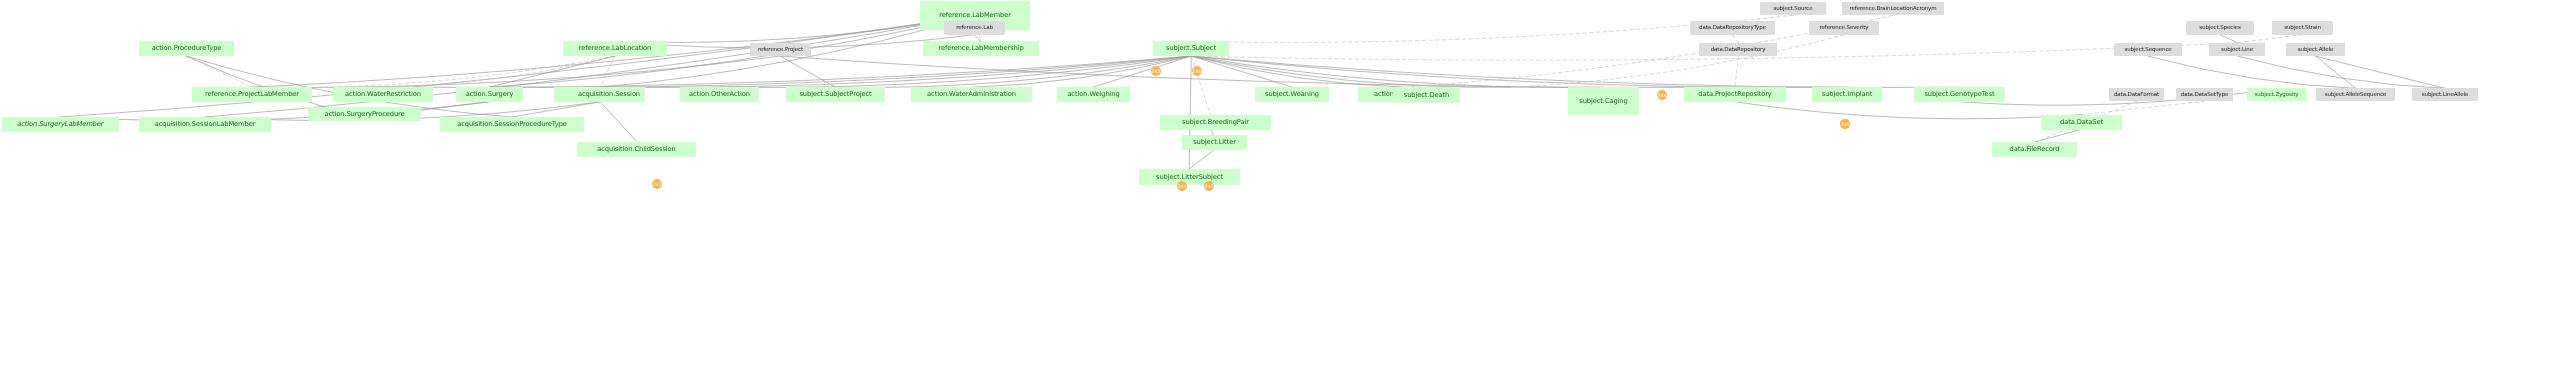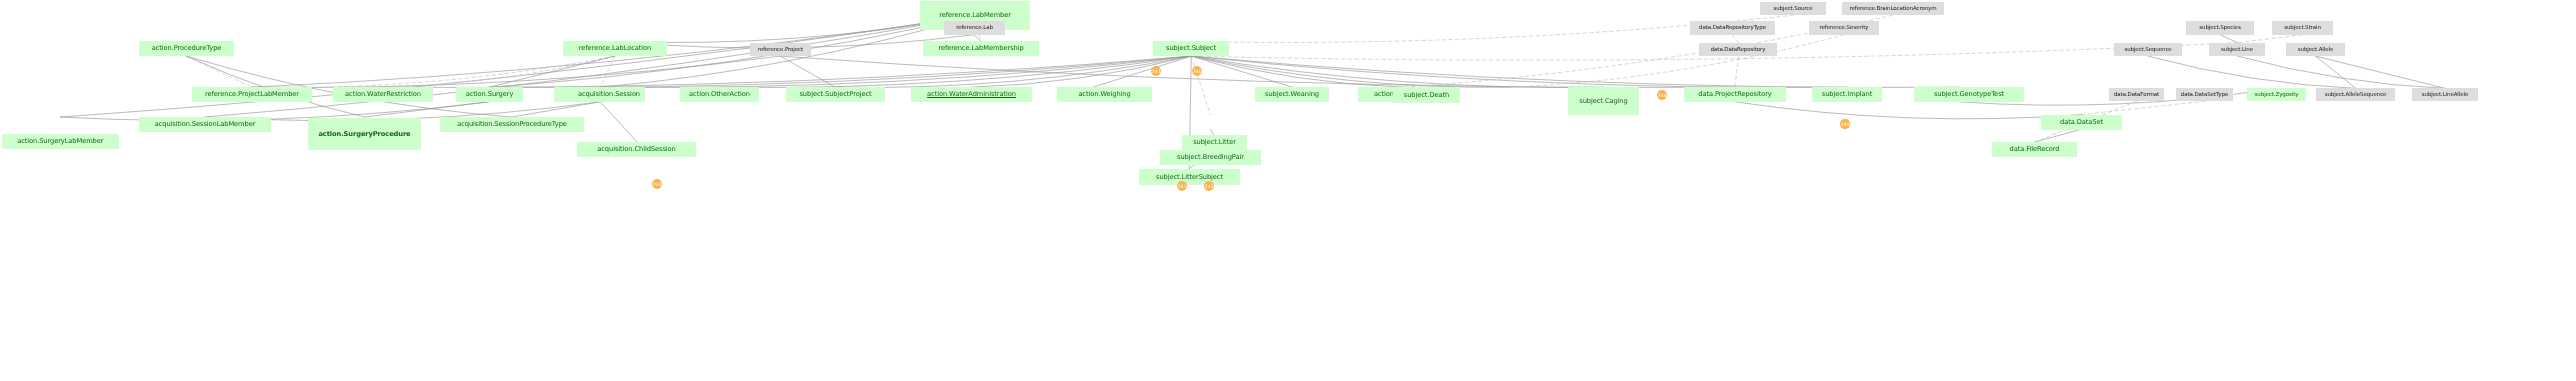--- a/index.html
+++ b/index.html
@@ -198,75 +198,75 @@
       </div>
       <div class="node green" style="left: 554px; top: 87px; width: 91px; height: 14.6px; padding-left: 19px;">
         <span class="node-label">acquisition.Session</span>
       </div>
       <div class="node green" style="left: 680px; top: 87px; width: 79px; height: 14.6px;">
         <span class="node-label">action.OtherAction</span>
       </div>
       <div class="node green" style="left: 786px; top: 87px; width: 99px; height: 14.6px;">
         <span class="node-label">subject.SubjectProject</span>
       </div>
-      <div class="node green" style="left: 911px; top: 87px; width: 121px; height: 14.6px; text-decoration: underline;">
+      <div class="node green" style="left: 911px; top: 87px; width: 121px; height: 14.6px;">
         <span class="node-label">action.WaterAdministration</span>
       </div>
-      <div class="node green" style="left: 1057px; top: 87px; width: 95px; height: 14.6px; justify-content: center;">
+      <div class="node green" style="left: 1057px; top: 87px; width: 73px; height: 14.6px; justify-content: center;">
         <span class="node-label">action.Weighing</span>
       </div>
       <div class="node green" style="left: 1255px; top: 87px; width: 74px; height: 14.6px;">
         <span class="node-label">subject.Weaning</span>
       </div>
       <div class="node green" style="left: 1358px; top: 87px; width: 98px; height: 14.6px;">
         <span class="node-label">action.VirusInjection</span>
       </div>
       <div class="node green" style="left: 1393px; top: 87px; width: 67px; height: 16px;">
         <span class="node-label">subject.Death</span>
       </div>
       <div class="node green" style="left: 1568px; top: 87px; width: 71px; height: 28px;">
         <span class="node-label">subject.Caging</span>
       </div>
       <div class="node green" style="left: 1684px; top: 87px; width: 102px; height: 14.6px;">
         <span class="node-label">data.ProjectRepository</span>
       </div>
       <div class="node green" style="left: 1812px; top: 87px; width: 70px; height: 14.6px;">
         <span class="node-label">subject.Implant</span>
       </div>
-      <div class="node green" style="left: 1914px; top: 87px; width: 110px; height: 14.6px;">
+      <div class="node green" style="left: 1914px; top: 87px; width: 91px; height: 14.6px;">
         <span class="node-label">subject.GenotypeTest</span>
       </div>
       <div class="node gray small" style="left: 2109px; top: 88px; width: 55px; height: 13px;">
         <span class="node-label">data.DataFormat</span>
       </div>
       <div class="node gray small" style="left: 2176px; top: 88px; width: 57px; height: 13px;">
         <span class="node-label">data.DataSetType</span>
       </div>
       <div class="node green small" style="left: 2247px; top: 88px; width: 59px; height: 13px;">
         <span class="node-label">subject.Zygosity</span>
       </div>
       <div class="node gray small" style="left: 2316px; top: 88px; width: 79px; height: 13px;">
         <span class="node-label">subject.AlleleSequence</span>
       </div>
       <div class="node gray small" style="left: 2412px; top: 88px; width: 66px; height: 13px;">
         <span class="node-label">subject.LineAllele</span>
       </div>
-      <div class="node green" style="left: 1.8px; top: 134px; width: 117px; height: 14.6px;">
+      <div class="node green" style="left: 1.8px; top: 117px; width: 117px; height: 14.6px; font-style: italic;">
         <span class="node-label">action.SurgeryLabMember</span>
       </div>
       <div class="node green" style="left: 139px; top: 117px; width: 132px; height: 14.6px;">
         <span class="node-label">acquisition.SessionLabMember</span>
       </div>
-      <div class="node green" style="left: 308px; top: 118px; width: 113px; height: 32px; font-weight: bold;">
+      <div class="node green" style="left: 308px; top: 107px; width: 113px; height: 14px;">
         <span class="node-label">action.SurgeryProcedure</span>
       </div>
       <div class="node green" style="left: 440px; top: 117px; width: 144px; height: 14.6px;">
         <span class="node-label">acquisition.SessionProcedureType</span>
       </div>
-      <div class="node green" style="left: 1160px; top: 115px; width: 101px; height: 14.6px; margin-top: 35px;">
+      <div class="node green" style="left: 1160px; top: 115px; width: 111px; height: 14.6px;">
         <span class="node-label">subject.BreedingPair</span>
       </div>
       <div class="node green" style="left: 2041px; top: 115px; width: 81px; height: 14.6px;">
         <span class="node-label">data.DataSet</span>
       </div>
       <div class="node green" style="left: 577px; top: 142px; width: 119px; height: 14.6px;">
         <span class="node-label">acquisition.ChildSession</span>
       </div>
       <div class="node green" style="left: 1182px; top: 135px; width: 65px; height: 14.6px;">
         <span class="node-label">subject.Litter</span>

